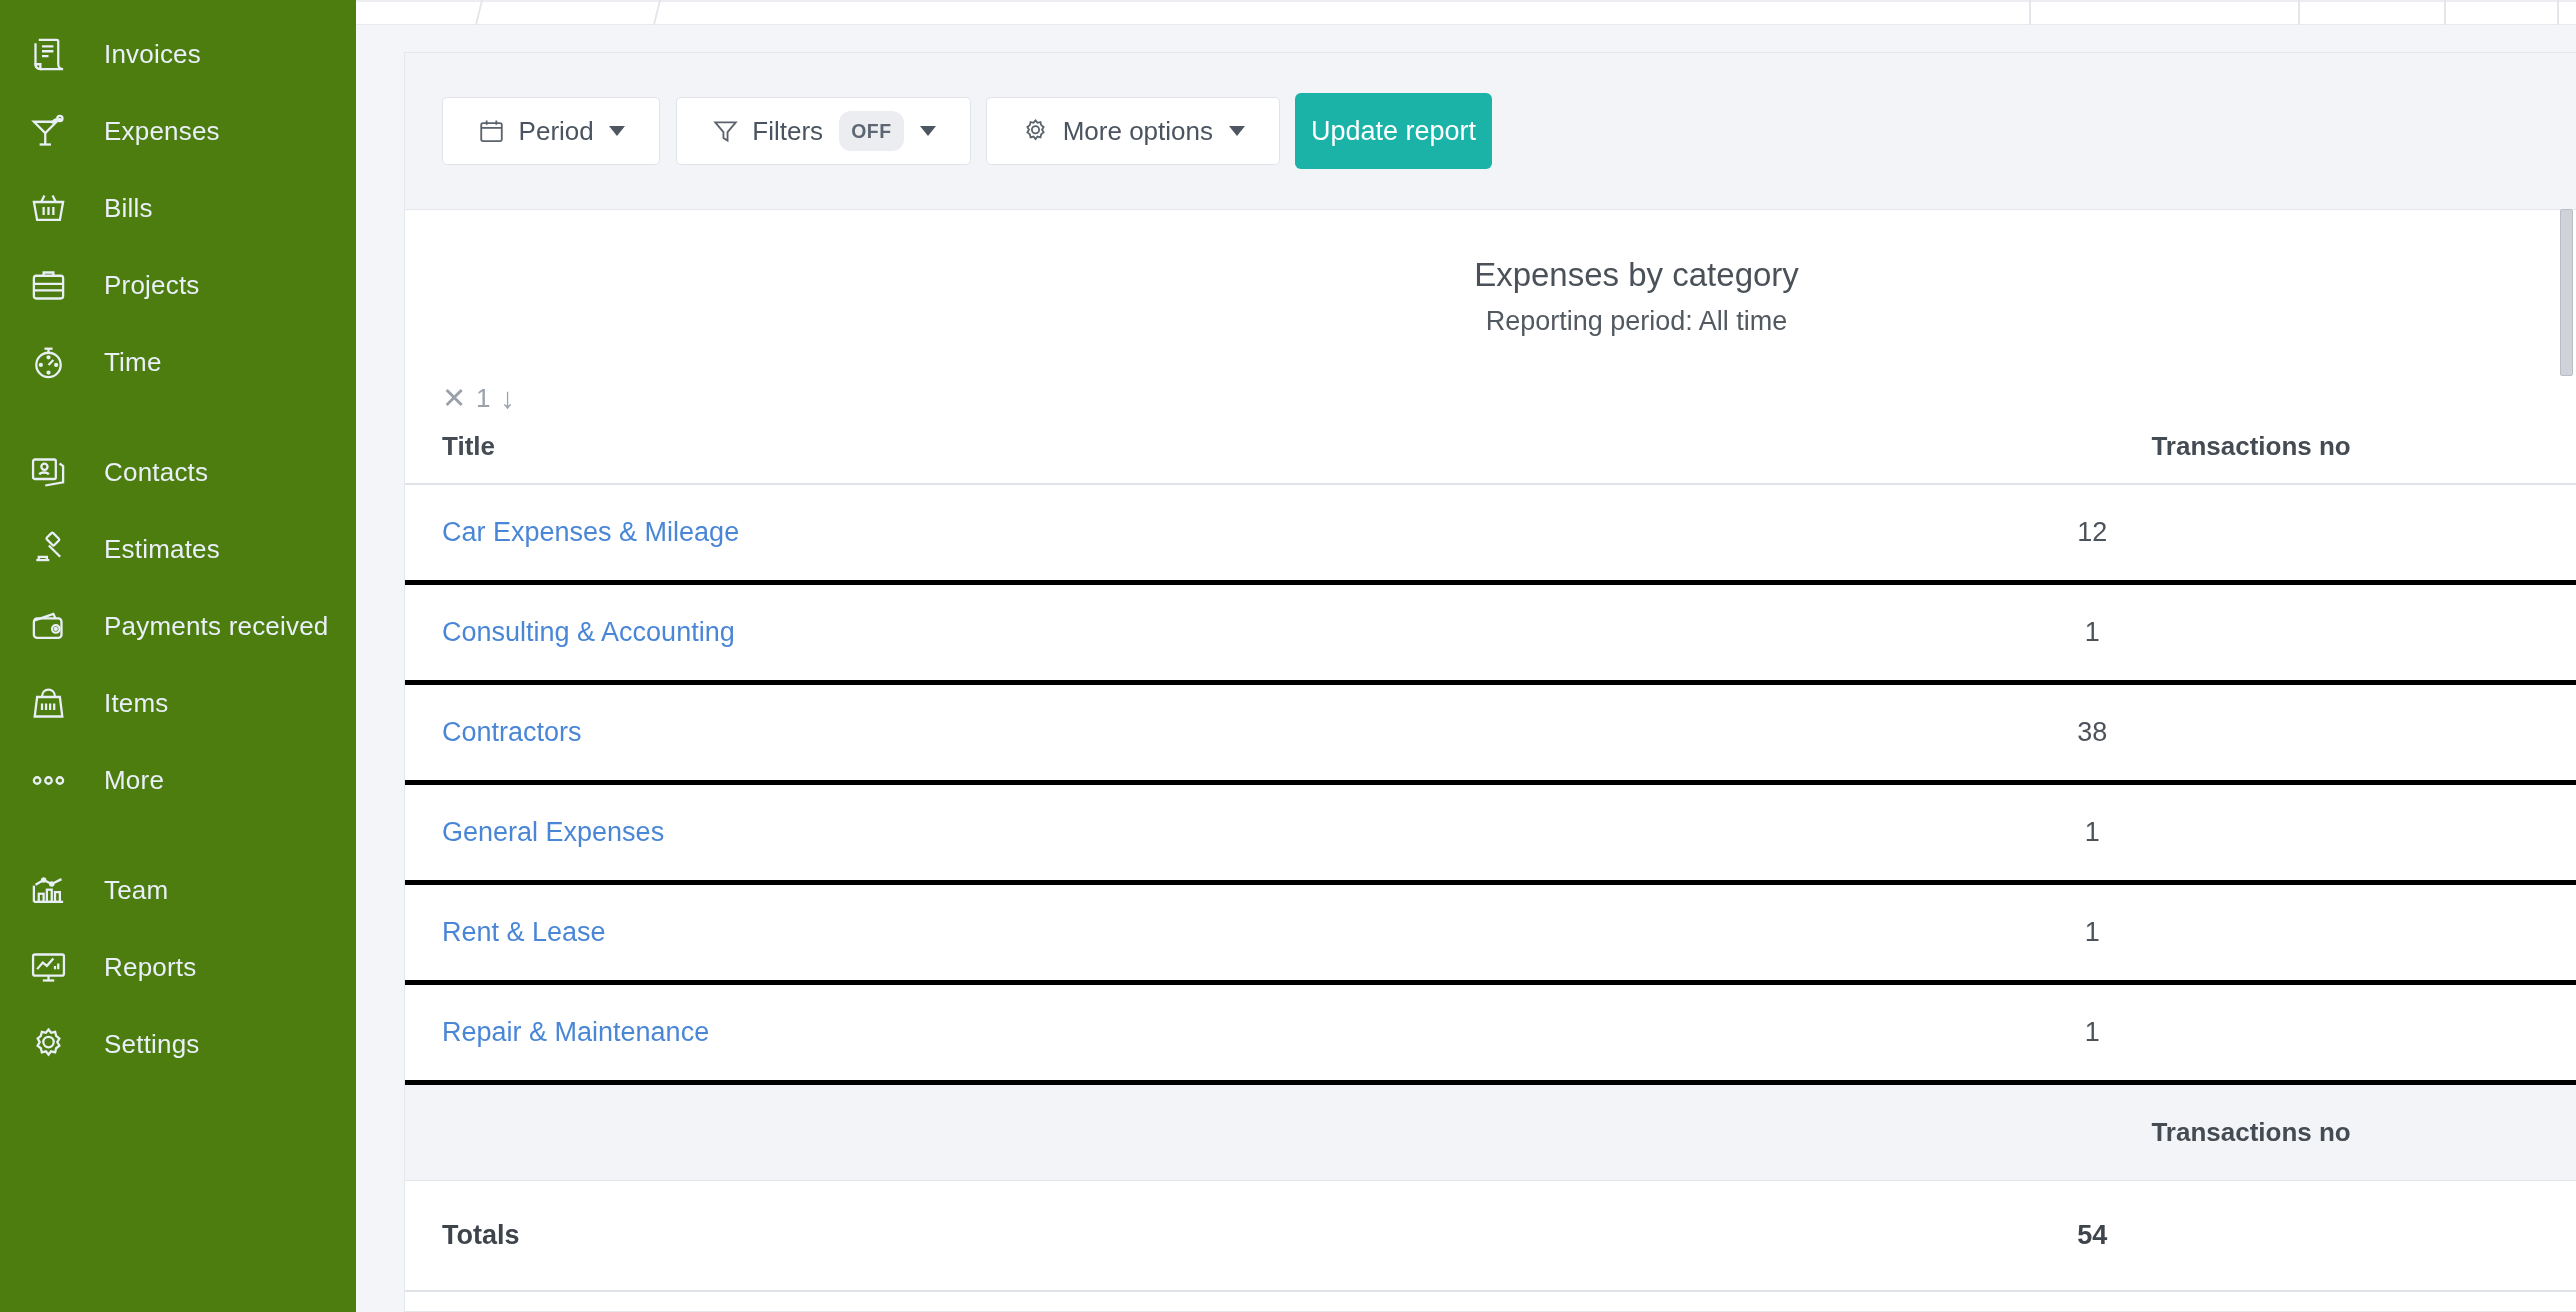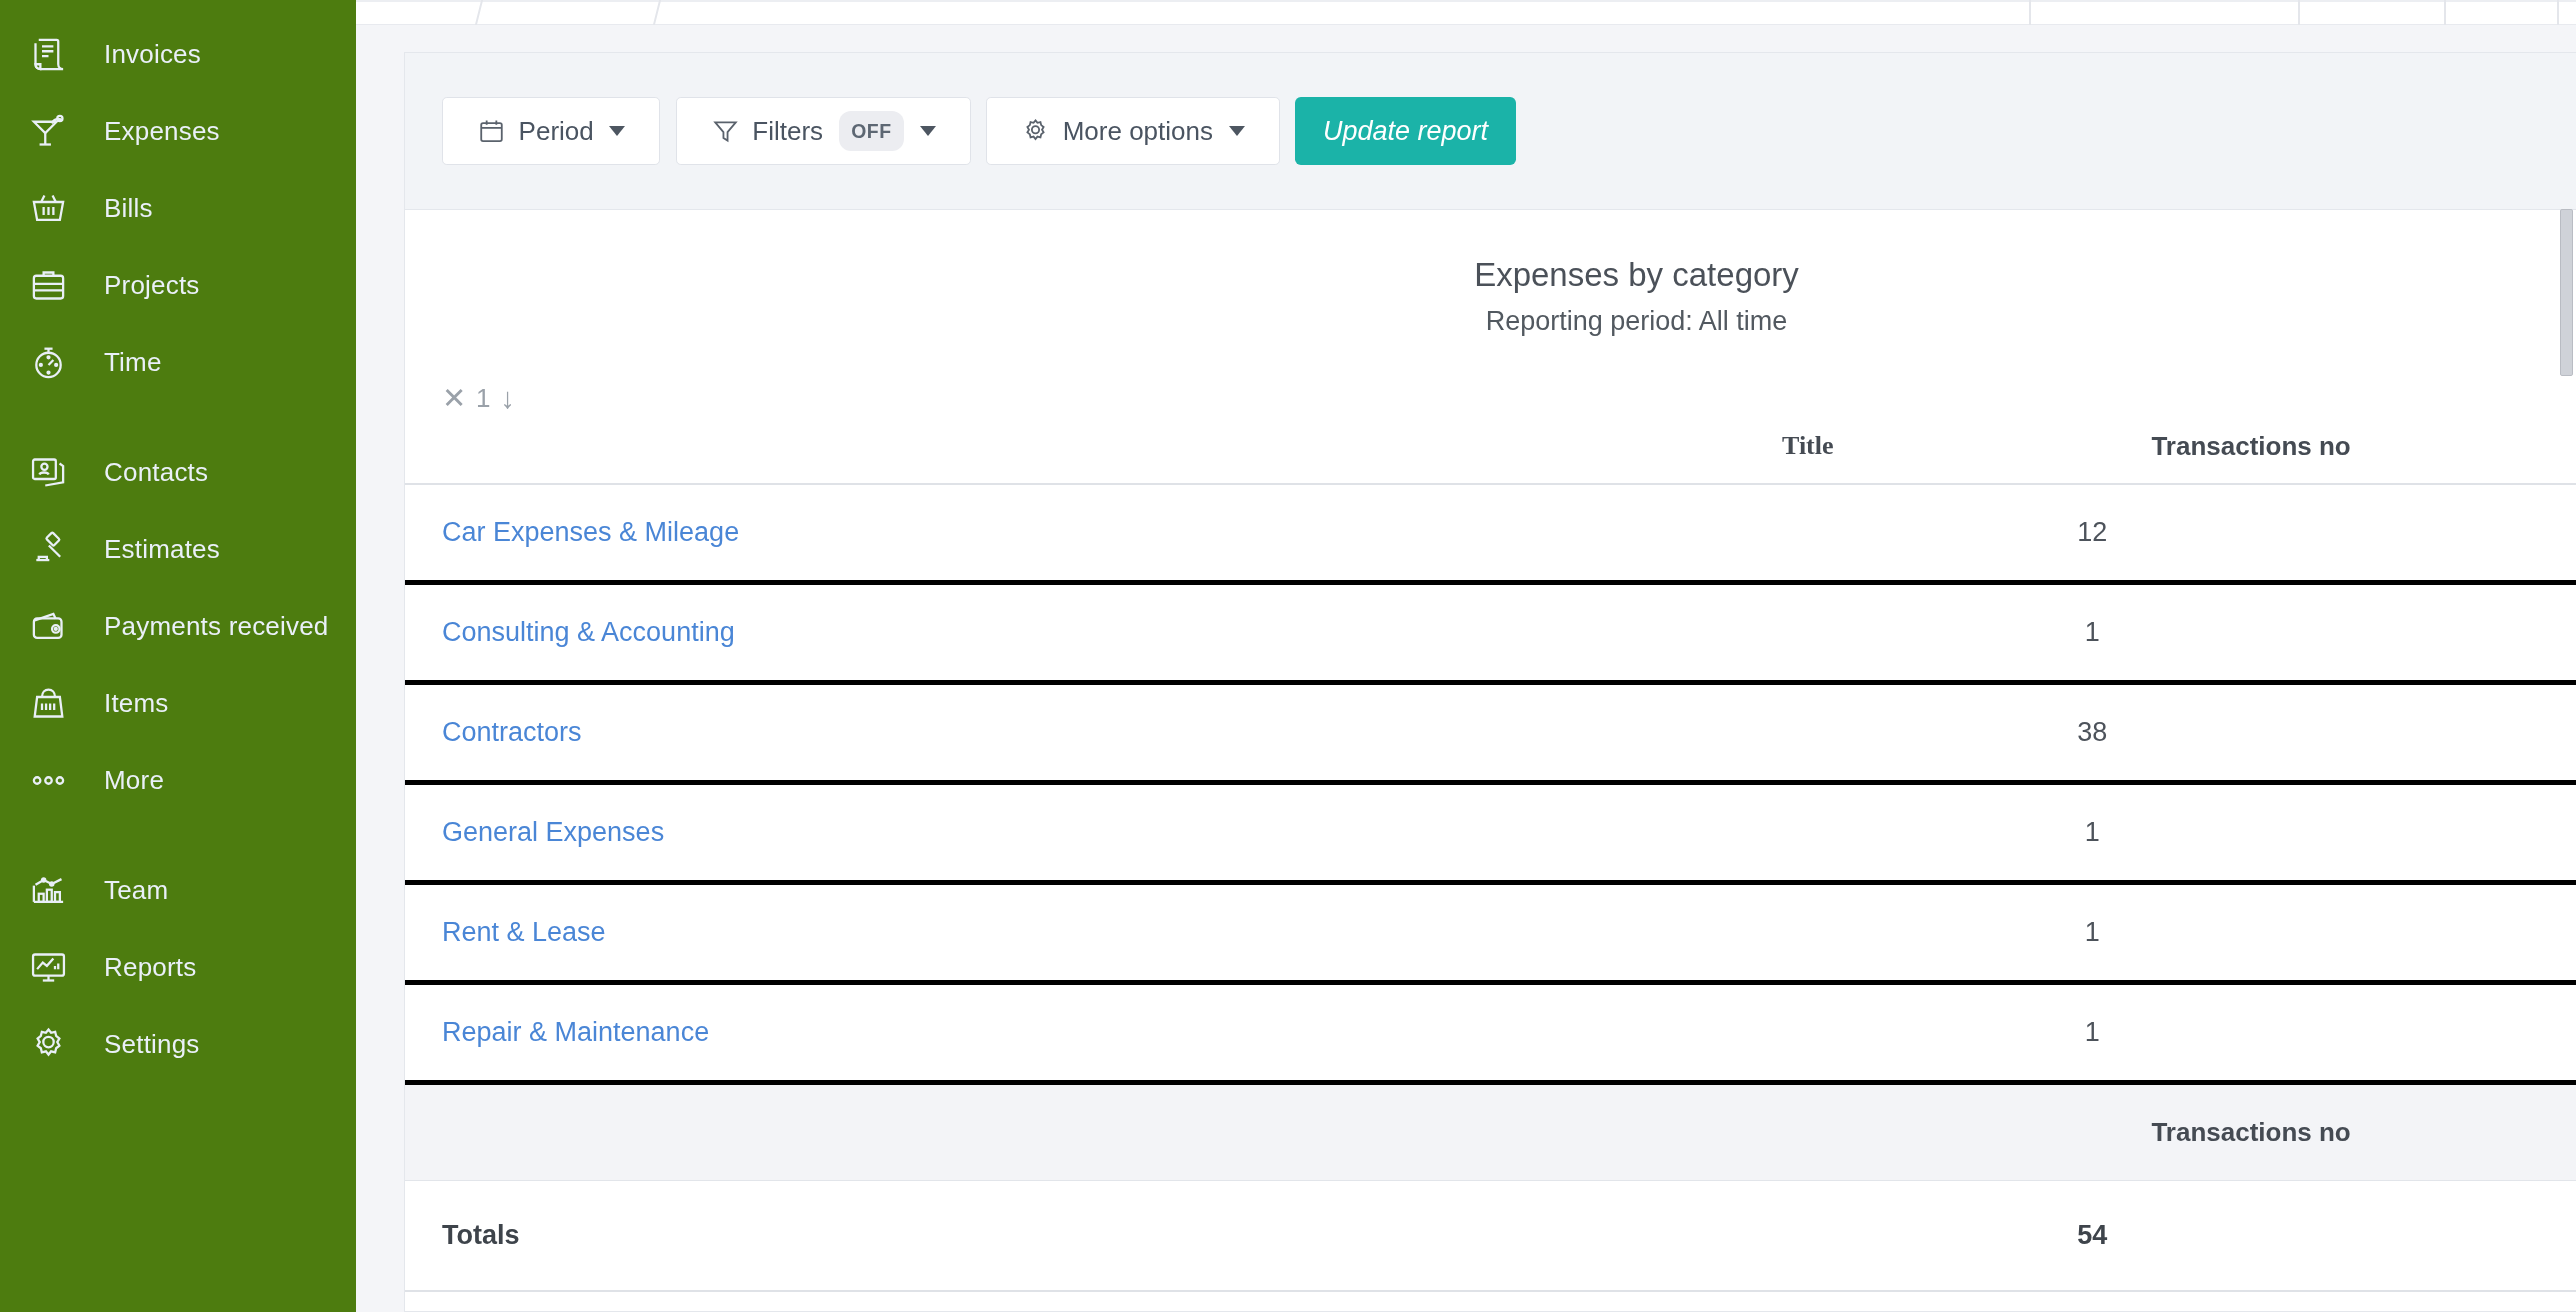--- a/index.html
+++ b/index.html
@@ -116,31 +116,30 @@
     background: #ecedf1;
     color: #5d6773;
     font-size: 19.4px;
     font-weight: bold;
     letter-spacing: 0.5px;
     padding: 8.7px 12.6px;
     border-radius: 12px;
     margin-left: 15.5px;
   }
   .btn-primary {
-    height: 68px;
+    height: 76px;
     background: #1bb3a8;
     border: none;
     border-radius: 5.8px;
     color: #ffffff;
     font-size: 27px;
-    padding: 0 28px;
+    padding: 0 16px;
     cursor: pointer;
     font-family: "Liberation Sans", sans-serif;
     white-space: nowrap;
-    font-style: italic;
   }
   .spacer { flex: 1 1 auto; }
 
   
   .report { padding: 0 0 0 0; background:#fff; }
   .rep-title {
     text-align: center;
     font-size: 33px;
     color: #4b5159;
     padding-top: 46px;
@@ -166,21 +165,21 @@
   .sortbar .sarrow { font-size: 29px; line-height: 1; }
 
   table.rep { width: 100%; border-collapse: collapse; margin-top: 5.8px; }
   table.rep th {
     font-size: 26px;
     color: #454b53;
     font-weight: bold;
     padding: 11.6px 0 21px 0;
     border-bottom: 2.9px solid #dfe2e7;
   }
-  table.rep th.c-title { text-align: right; padding-left: 37px; width: 58%; font-family: Liberation Serif, serif; }
+  table.rep th.c-title { text-align: left; padding-left: 37px; width: 58%; }
   table.rep th.c-num   { text-align: right; width: 21%; padding-right: 0px; }
   table.rep th.c-val   { text-align: right; width: 21%; padding-right: 0px; }
 
   table.rep td {
     font-size: 27px;
     padding: 32px 0;
     border-bottom: 5px solid #000000;
     color: #4d535b;
   }
   table.rep td.c-title { padding-left: 37px; }

